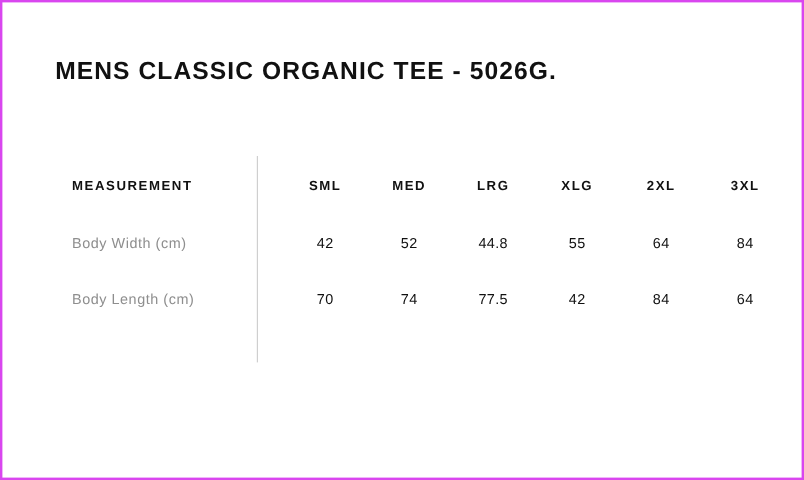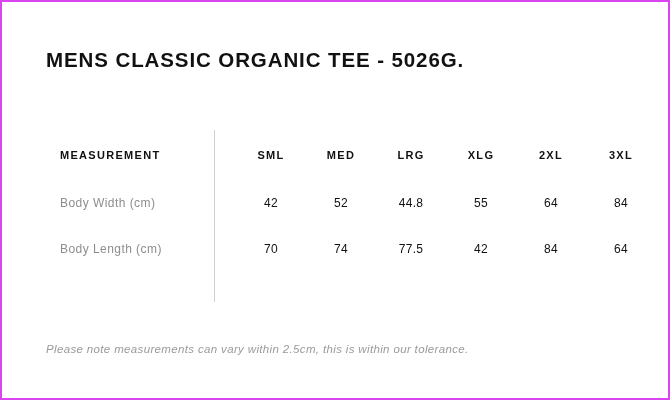--- a/index.html
+++ b/index.html
@@ -153,16 +153,15 @@
             <td>74</td>
             <td>77.5</td>
             <td>42</td>
             <td>84</td>
             <td>64</td>
           </tr>
         </tbody>
       </table>
     </div>
 
-    <div class="note">Please note measurements can vary within 2.5cm, this is within our tolerance.</div>
 
   </div>
 </div>
 
 </body></html>

